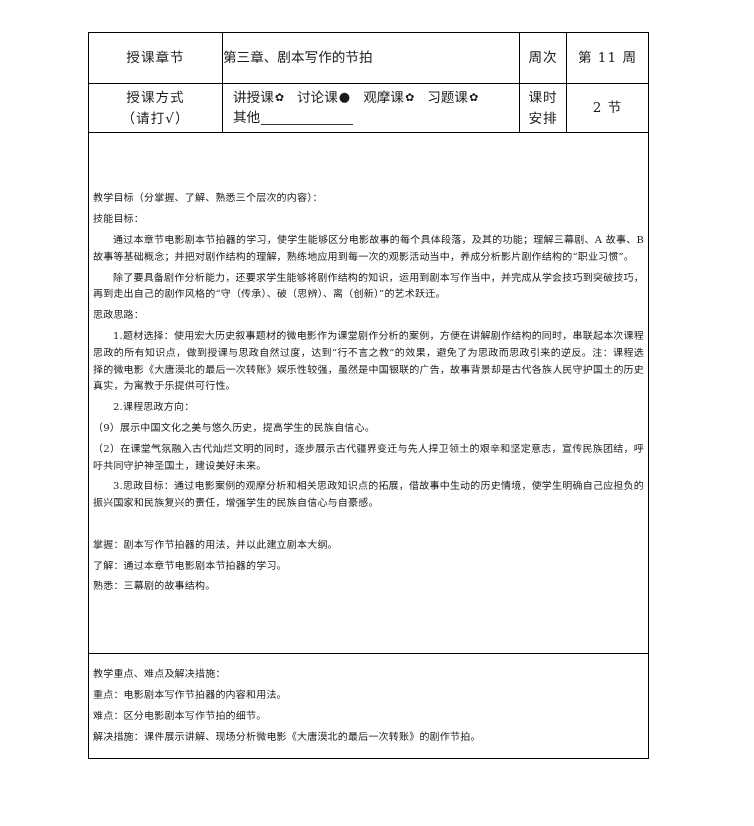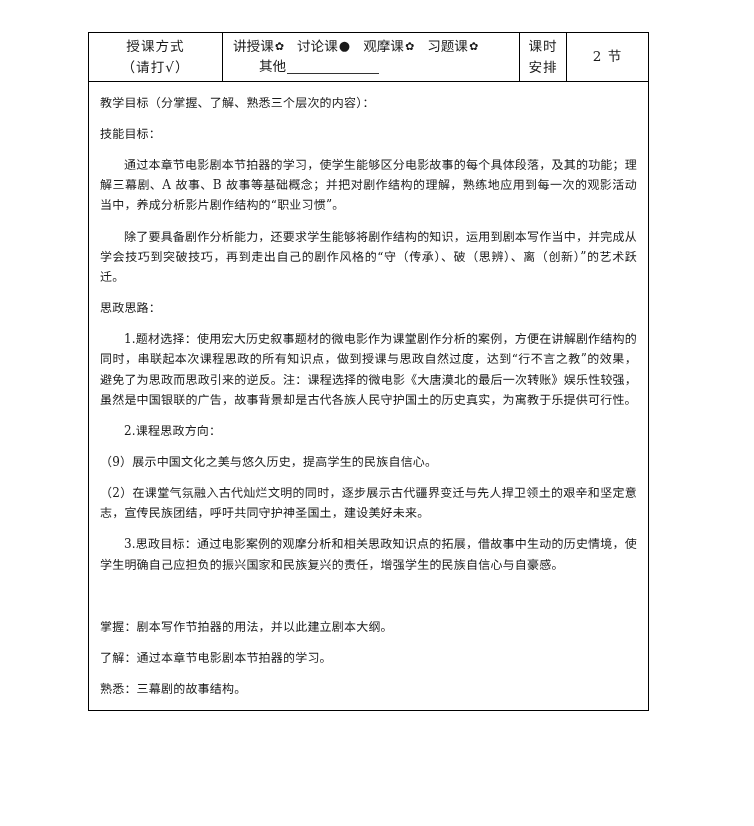--- a/index.html
+++ b/index.html
@@ -78,41 +78,40 @@
   }
   .mark {
     font-family: "DejaVu Sans", sans-serif;
     font-size: 11px;
     vertical-align: 1px;
     margin-left: 1px;
   }
   .mark.filled { font-size: 13px; }
   .other-line {
     display: inline-block;
-    margin-left: 26px;
   }
   .blank-underline {
     display: inline-block;
     width: 92px;
     border-bottom: 1px solid #333;
     height: 0.9em;
     vertical-align: -3px;
     margin-left: 1px;
   }
 
   .body-cell {
     padding: 7px 10px 10px 10px;
     vertical-align: top;
     text-align: justify;
     text-justify: inter-ideograph;
   }
 
   .body-cell p {
-    margin: 11px;
-    font-size: 12px;
+    margin: 4px;
+    font-size: 10px;
     line-height: 1.68;
     letter-spacing: 0.2px;
   }
   .body-cell p.indent  { text-indent: 2em; }
   .body-cell p.blankln { height: 1.68em; }
 
   .objectives-cell { height: 520px; }
   .focus-cell      { height: 104px; }
 </style>
 </head>
@@ -122,20 +121,34 @@
 
   <table class="lesson-table">
     <colgroup>
       <col class="col-label">
       <col class="col-value">
       <col class="col-sublbl">
       <col class="col-subval">
     </colgroup>
     <tbody>
 
+      <tr class="row-chapter">
+        <td class="cell-center">
+          <span>授课章节</span>
+        </td>
+        <td class="cell-left">
+          <span>第三章、剧本写作的节拍</span>
+        </td>
+        <td class="cell-center">
+          <span>周次</span>
+        </td>
+        <td class="cell-center">
+          <span>第 11 周</span>
+        </td>
+      </tr>
 
       <tr class="row-method">
         <td class="cell-center">
           <span class="label-stack">
             <span>授课方式</span>
             <span>（请打√）</span>
           </span>
         </td>
         <td>
           <div class="method-options">
@@ -168,17 +181,25 @@
           <p>（9）展示中国文化之美与悠久历史，提高学生的民族自信心。</p>
           <p>（2）在课堂气氛融入古代灿烂文明的同时，逐步展示古代疆界变迁与先人捍卫领土的艰辛和坚定意志，宣传民族团结，呼吁共同守护神圣国土，建设美好未来。</p>
           <p class="indent">3.思政目标：通过电影案例的观摩分析和相关思政知识点的拓展，借故事中生动的历史情境，使学生明确自己应担负的振兴国家和民族复兴的责任，增强学生的民族自信心与自豪感。</p>
           <p class="blankln">&nbsp;</p>
           <p>掌握：剧本写作节拍器的用法，并以此建立剧本大纲。</p>
           <p>了解：通过本章节电影剧本节拍器的学习。</p>
           <p>熟悉：三幕剧的故事结构。</p>
         </td>
       </tr>
 
+      <tr>
+        <td class="body-cell focus-cell" colspan="4">
+          <p>教学重点、难点及解决措施：</p>
+          <p>重点：电影剧本写作节拍器的内容和用法。</p>
+          <p>难点：区分电影剧本写作节拍的细节。</p>
+          <p>解决措施：课件展示讲解、现场分析微电影《大唐漠北的最后一次转账》的剧作节拍。</p>
+        </td>
+      </tr>
 
     </tbody>
   </table>
 
 </div>
 
 </body></html>

